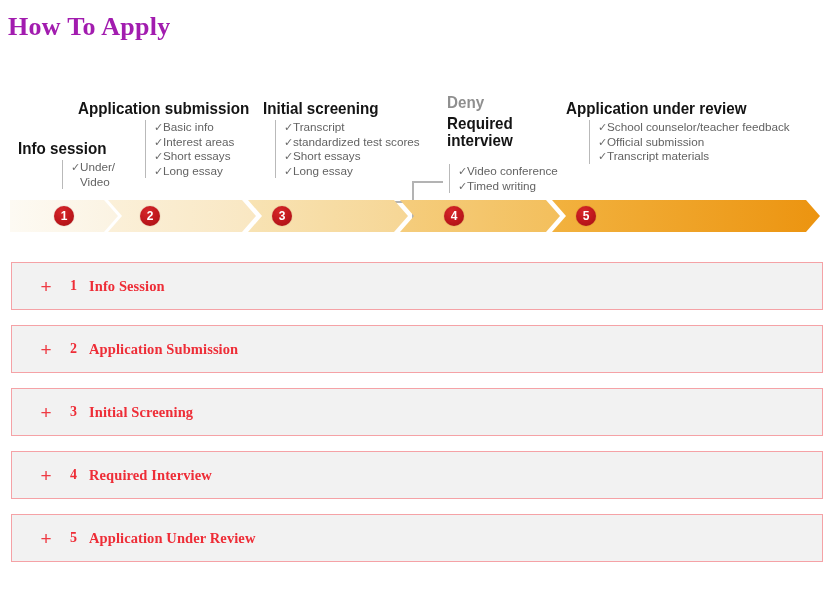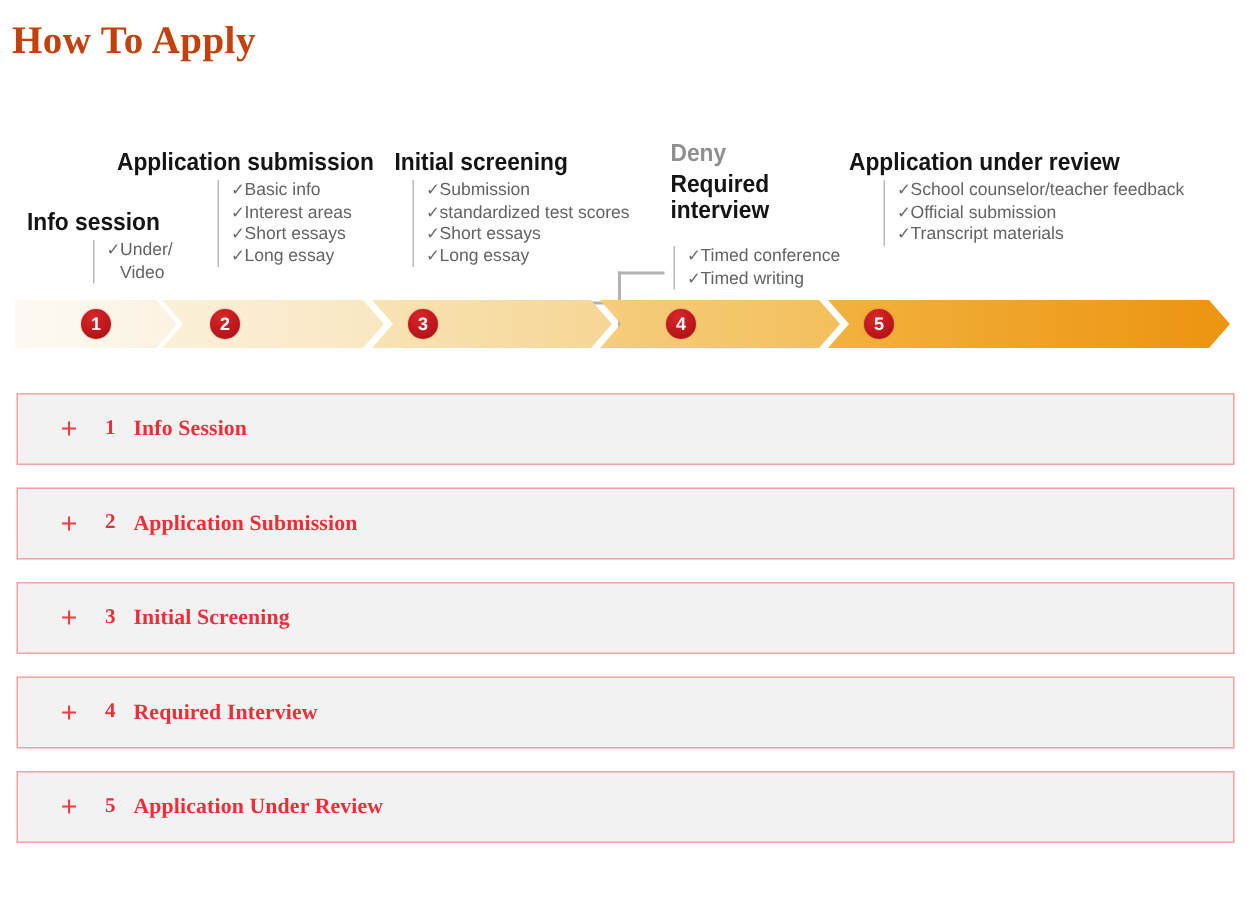--- a/index.html
+++ b/index.html
@@ -18,21 +18,21 @@
   }
 
   
   .page-title {
     position: absolute;
     left: 8px;
     top: 12px;
     font-family: "Liberation Serif", serif;
     font-size: 26px;
     font-weight: bold;
-    color: #c2410c;
+    color: #a21caf;
     letter-spacing: 0.3px;
     white-space: nowrap;
   }
 
   
   .infographic {
     position: absolute;
     left: 0;
     top: 86px;
     width: 831px;
@@ -220,28 +220,28 @@
   </div>
 
   <div class="stage-items" style="left:145px; top:34px;">
     <div class="li"><span class="ck">✓</span><span>Basic info</span></div>
     <div class="li"><span class="ck">✓</span><span>Interest areas</span></div>
     <div class="li"><span class="ck">✓</span><span>Short essays</span></div>
     <div class="li"><span class="ck">✓</span><span>Long essay</span></div>
   </div>
 
   <div class="stage-items" style="left:275px; top:34px;">
-    <div class="li"><span class="ck">✓</span><span>Submission</span></div>
+    <div class="li"><span class="ck">✓</span><span>Transcript</span></div>
     <div class="li"><span class="ck">✓</span><span>standardized test scores</span></div>
     <div class="li"><span class="ck">✓</span><span>Short essays</span></div>
     <div class="li"><span class="ck">✓</span><span>Long essay</span></div>
   </div>
 
   <div class="stage-items" style="left:449px; top:78px;">
-    <div class="li"><span class="ck">✓</span><span>Timed conference</span></div>
+    <div class="li"><span class="ck">✓</span><span>Video conference</span></div>
     <div class="li"><span class="ck">✓</span><span>Timed writing</span></div>
   </div>
 
   <div class="stage-items" style="left:589px; top:34px;">
     <div class="li"><span class="ck">✓</span><span>School counselor/teacher feedback</span></div>
     <div class="li"><span class="ck">✓</span><span>Official submission</span></div>
     <div class="li"><span class="ck">✓</span><span>Transcript materials</span></div>
   </div>
 </div>
 

